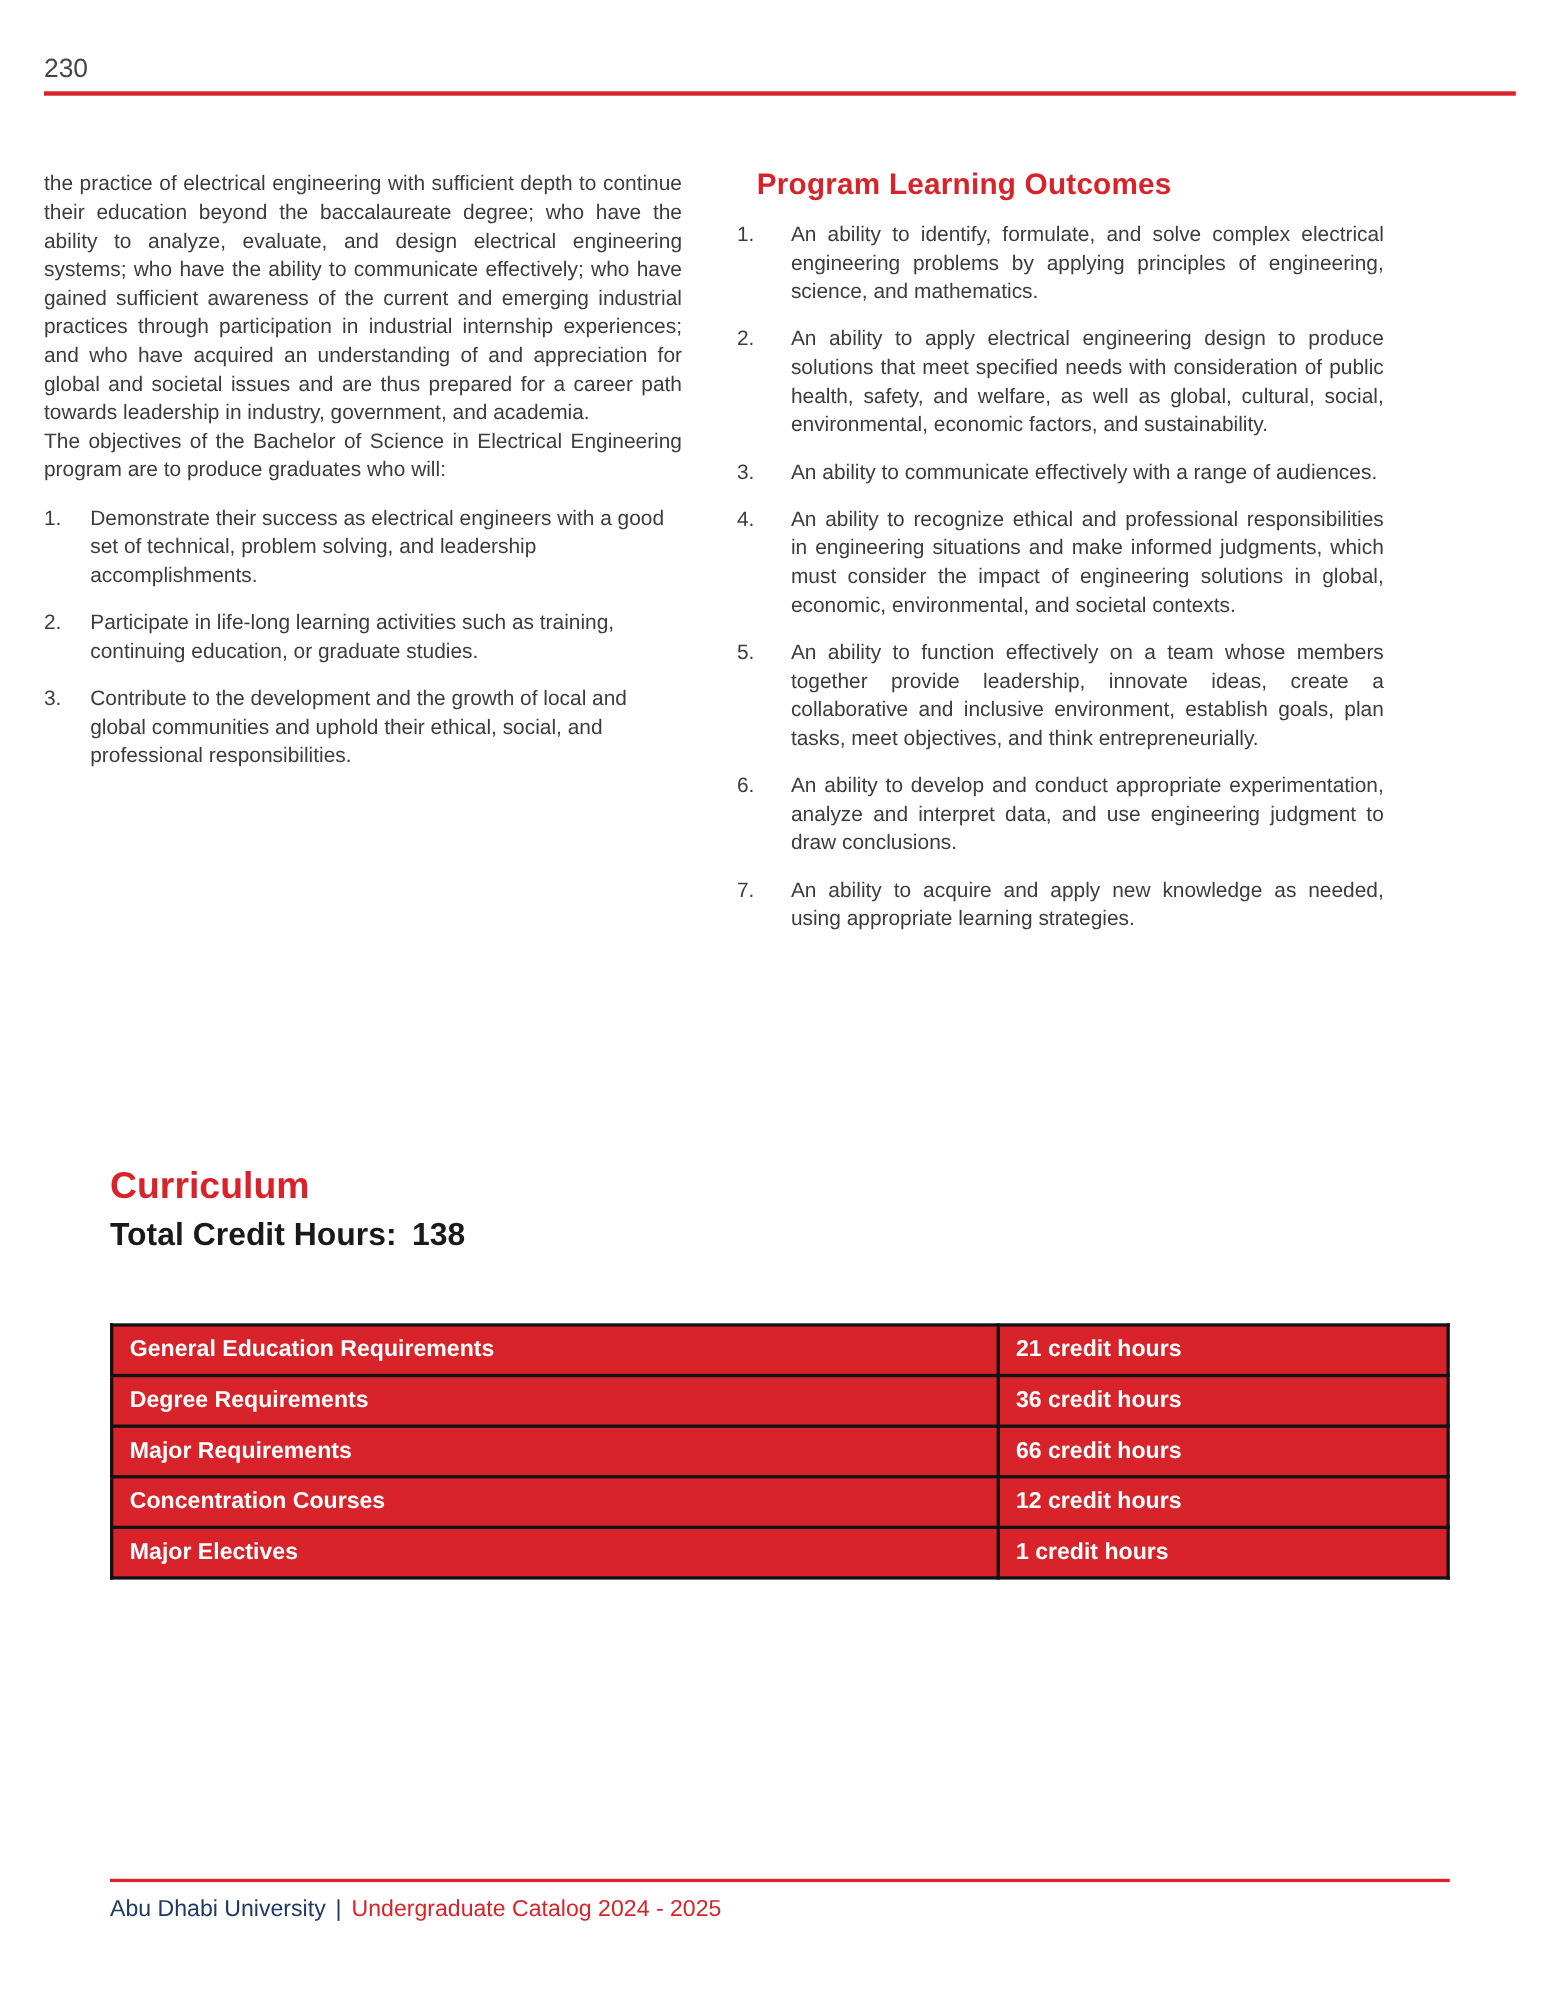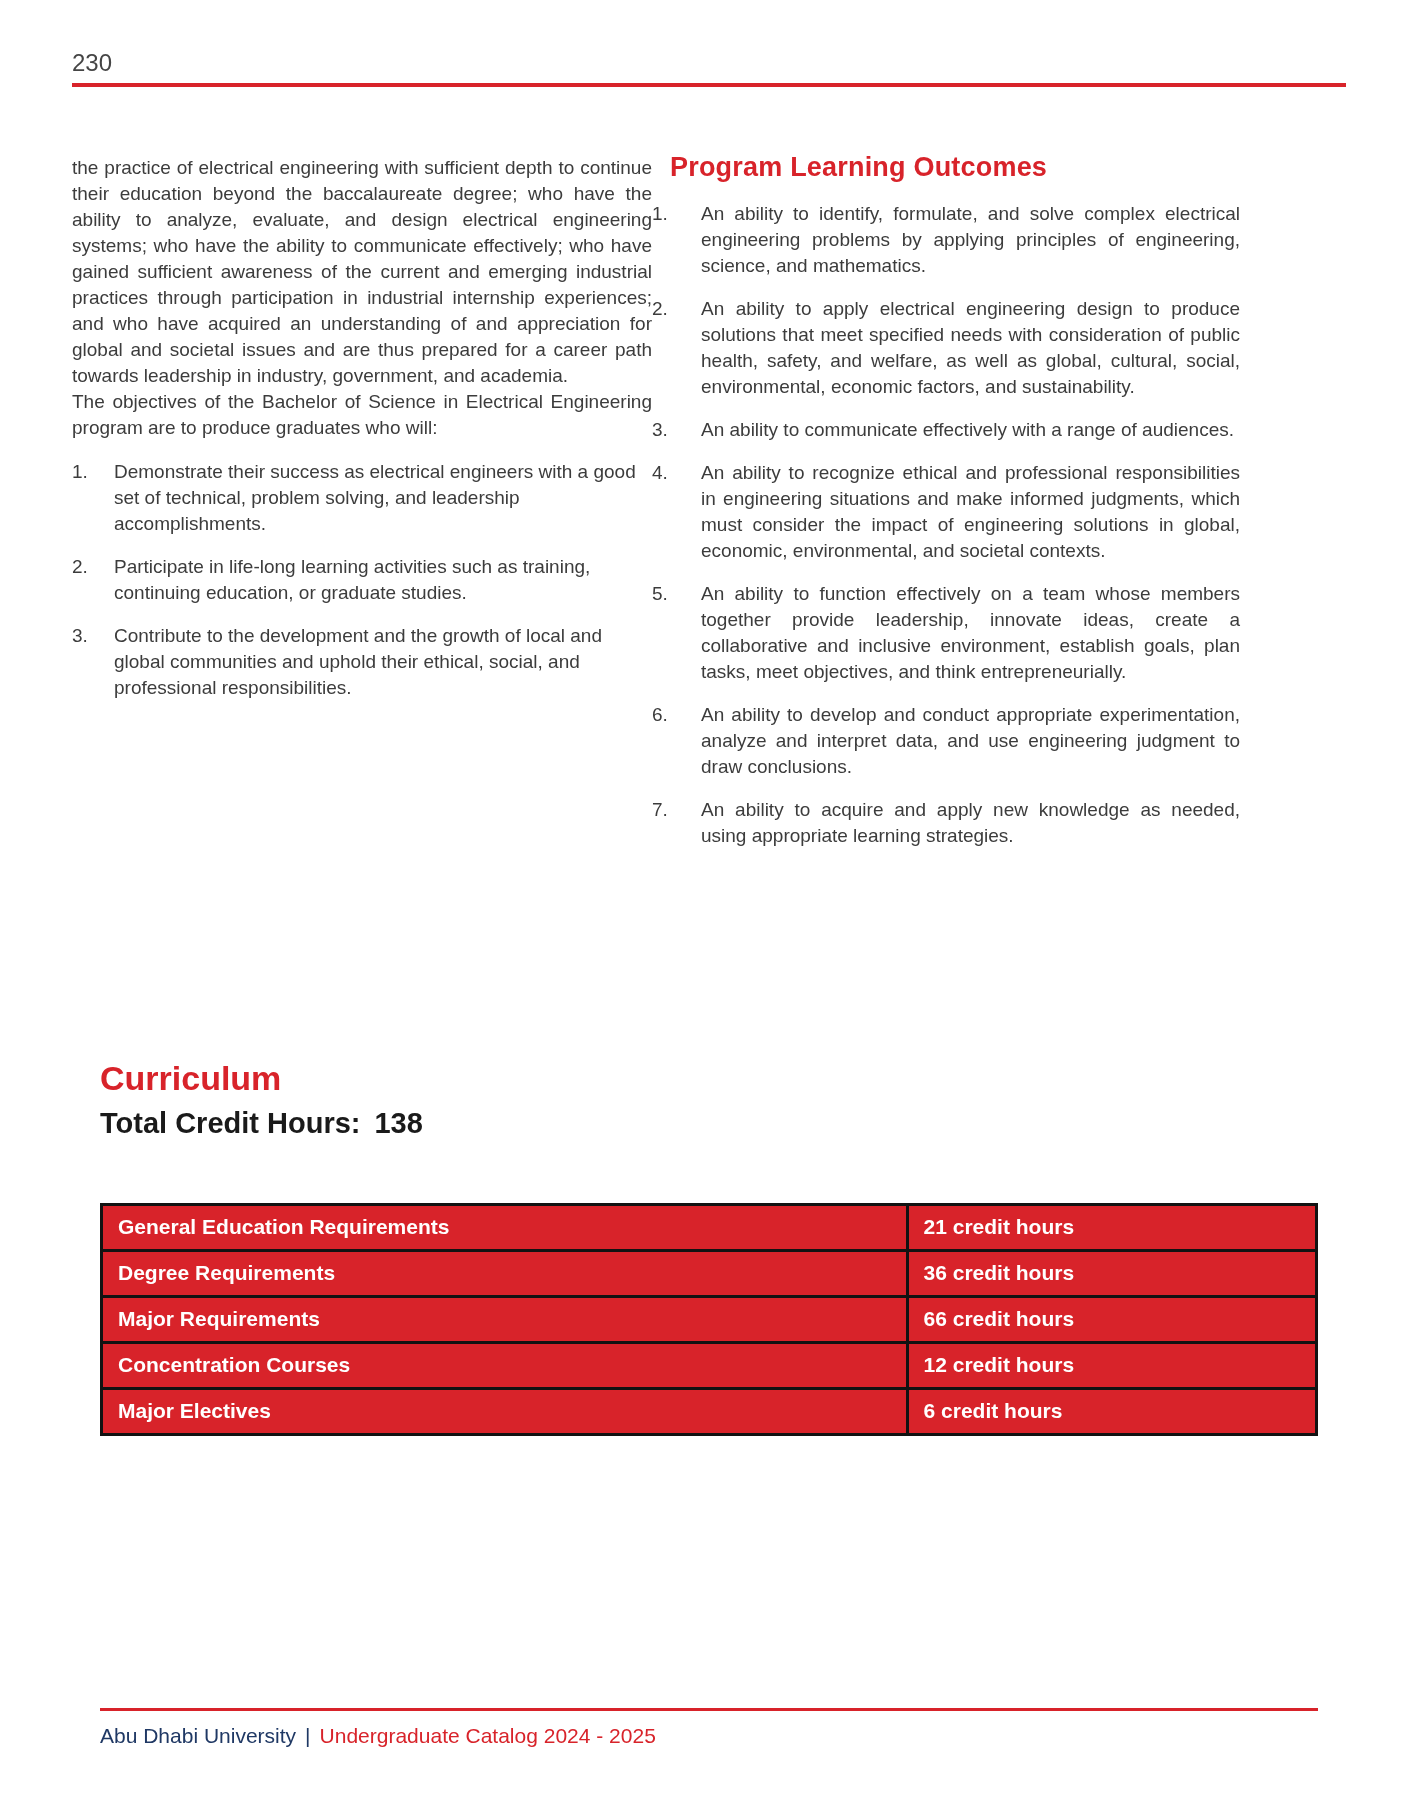--- a/index.html
+++ b/index.html
@@ -12,38 +12,39 @@
   html, body { margin: 0; padding: 0; }
   body {
     width: 1418px;
     height: 1812px;
     position: relative;
     background: #ffffff;
     font-family: "Liberation Sans", sans-serif;
     color: var(--body-text);
     overflow: hidden;
   }
-  .page { position: absolute; inset: 0; padding: 0 72px; }
+  .page { position: absolute; inset: 0; padding: 0 40px; }
 
   
   .page-number {
     padding-top: 50px;
     font-size: 24px;
     color: #454545;
     line-height: 1.1;
   }
   .header-rule {
     margin-top: 7px;
     height: 4px;
     background: var(--accent-red);
   }
 
   
   .columns {
     display: flex;
+    gap: 50px;
     margin-top: 68px;
     align-items: flex-start;
   }
   .col-left { width: 580px; flex: 0 0 580px; }
   .col-right { width: 588px; flex: 0 0 588px; }
 
   .body-text {
     font-size: 19px;
     line-height: 26px;
     margin: 0 0 0 0;
@@ -221,21 +222,21 @@
         <tr>
           <td class="label-cell">Major Requirements</td>
           <td class="value-cell">66 credit hours</td>
         </tr>
         <tr>
           <td class="label-cell">Concentration Courses</td>
           <td class="value-cell">12 credit hours</td>
         </tr>
         <tr>
           <td class="label-cell">Major Electives</td>
-          <td class="value-cell">6 credit hours</td>
+          <td class="value-cell">1 credit hours</td>
         </tr>
       </tbody>
     </table>
   </section>
 
   <footer class="page-footer">
     <div class="footer-rule"></div>
     <p class="footer-text">
       <span class="footer-univ">Abu Dhabi University</span><span class="footer-sep">|</span><span class="footer-catalog">Undergraduate Catalog 2024 - 2025</span>
     </p>

